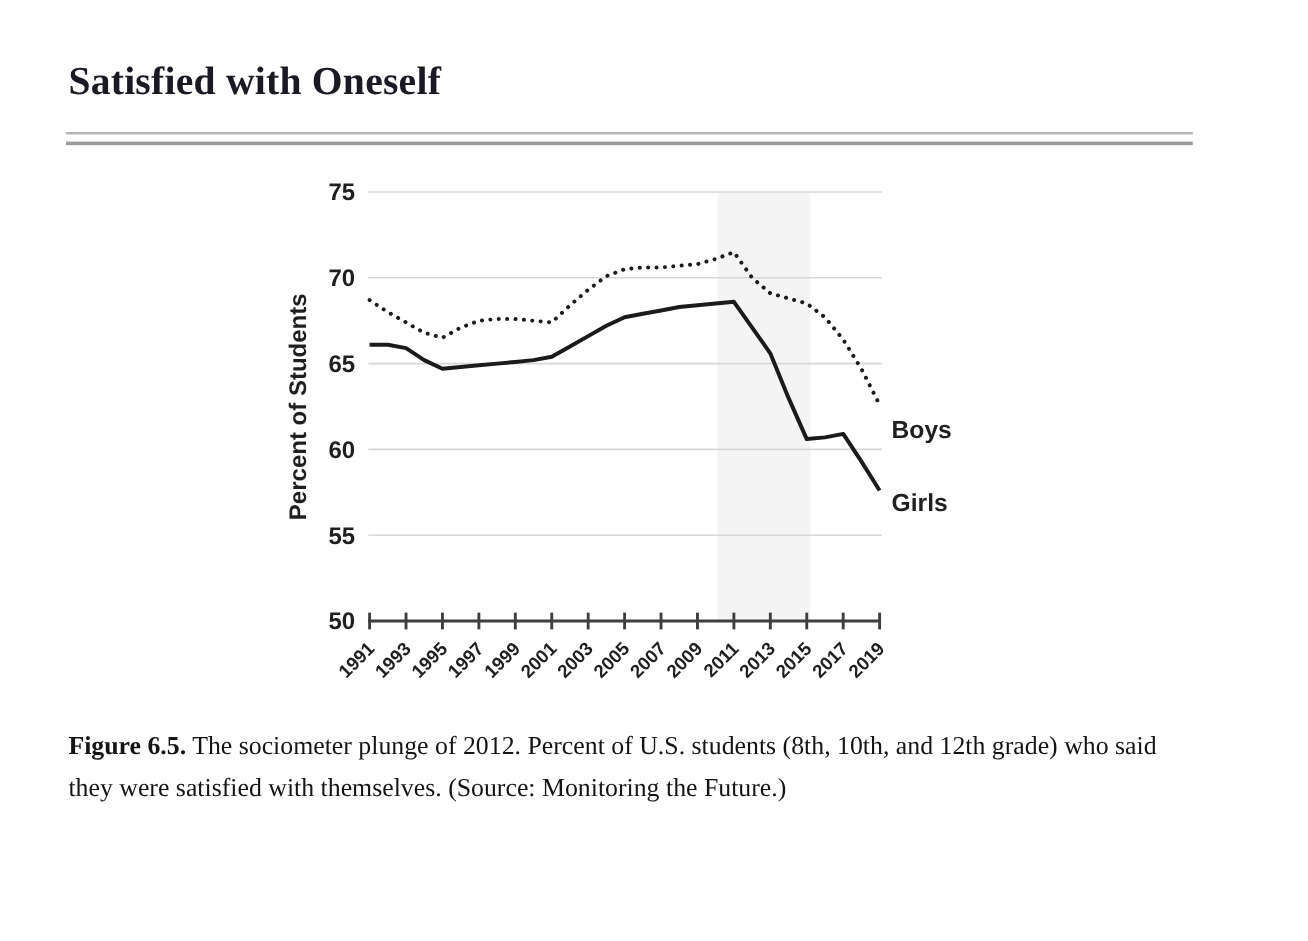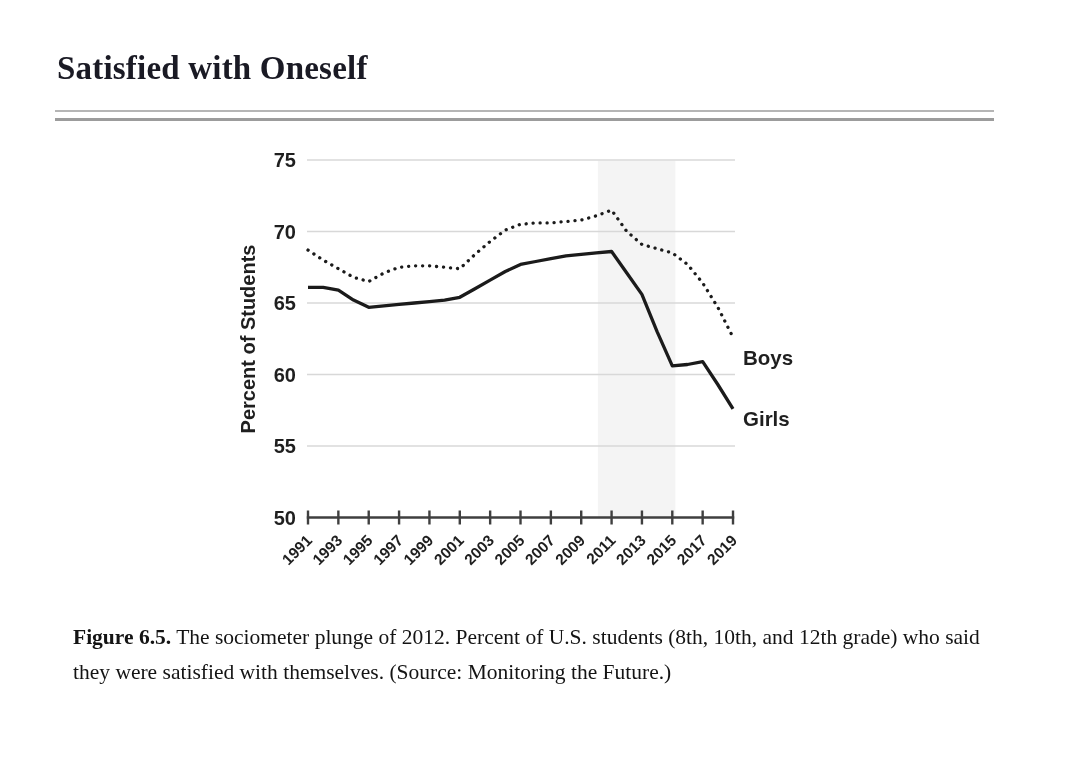--- a/index.html
+++ b/index.html
@@ -4,21 +4,21 @@
 <style>
   html,body{margin:0;padding:0;background:#ffffff;}
   #canvas{position:relative;width:1090px;height:784px;background:#ffffff;overflow:hidden;
           font-family:"Liberation Sans", sans-serif;}
   #page-title{position:absolute;left:57px;top:50px;margin:0;
               font-family:"Liberation Serif", serif;font-weight:bold;
               font-size:33px;color:#1a1a24;letter-spacing:0.2px;}
   #double-rule{position:absolute;left:55px;top:110px;width:939px;height:6px;
                border-top:2px solid #b5b5b5;border-bottom:3px solid #9c9c9c;}
   #chart-svg{position:absolute;left:230px;top:140px;}
-  #figure-caption{position:absolute;left:57px;top:604px;width:945px;margin:16px;
+  #figure-caption{position:absolute;left:57px;top:604px;width:945px;margin:0;
                   font-family:"Liberation Serif", serif;font-size:21.5px;
                   line-height:35px;color:#141414;}
   #figure-caption .cap-label{font-weight:bold;}
 </style>
 </head>
 <body>
 
 <div id="canvas">
   <h1 id="page-title">Satisfied with Oneself</h1>
   <div id="double-rule"></div>

